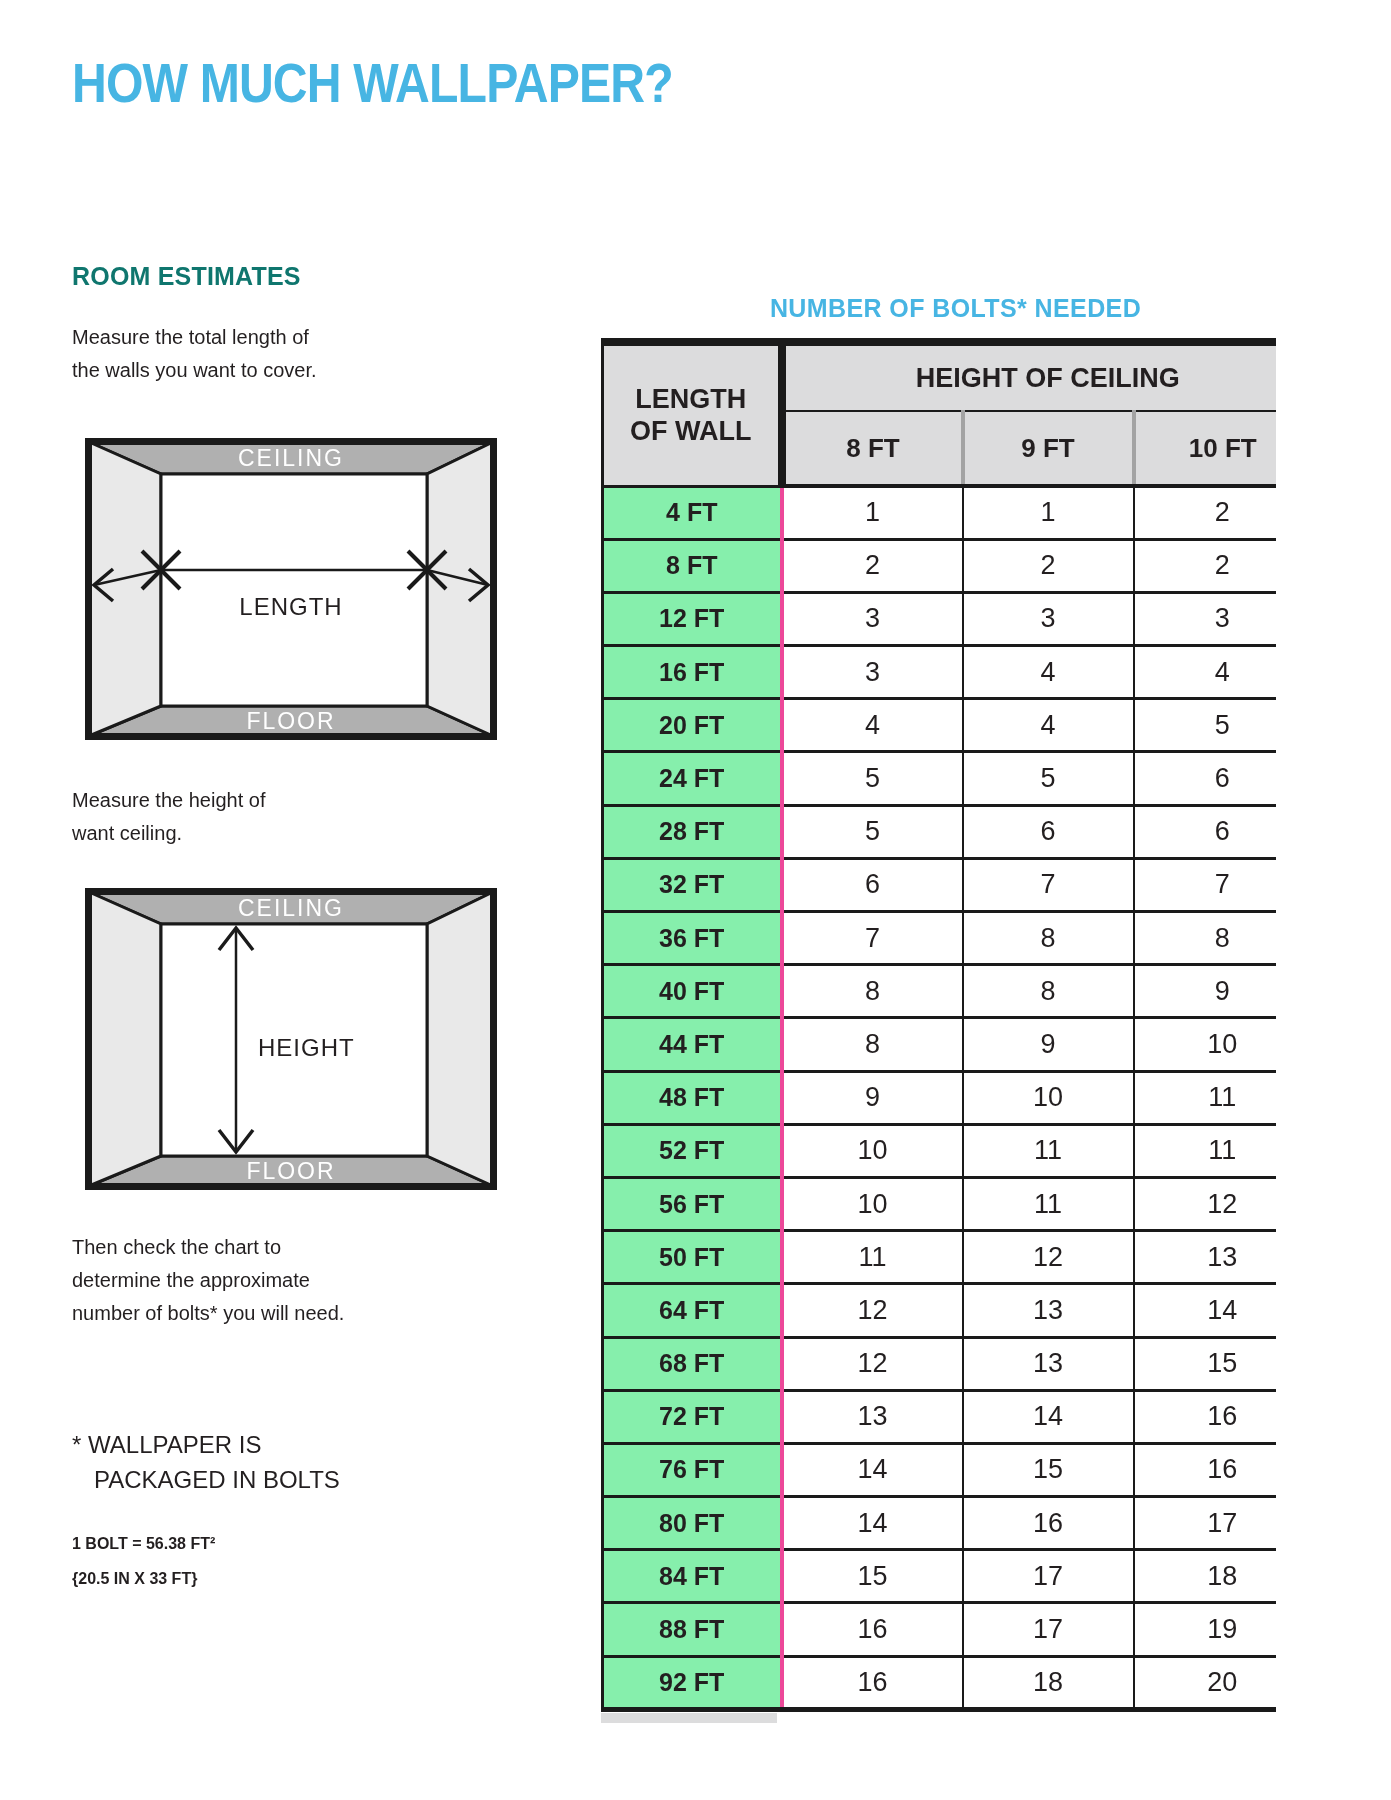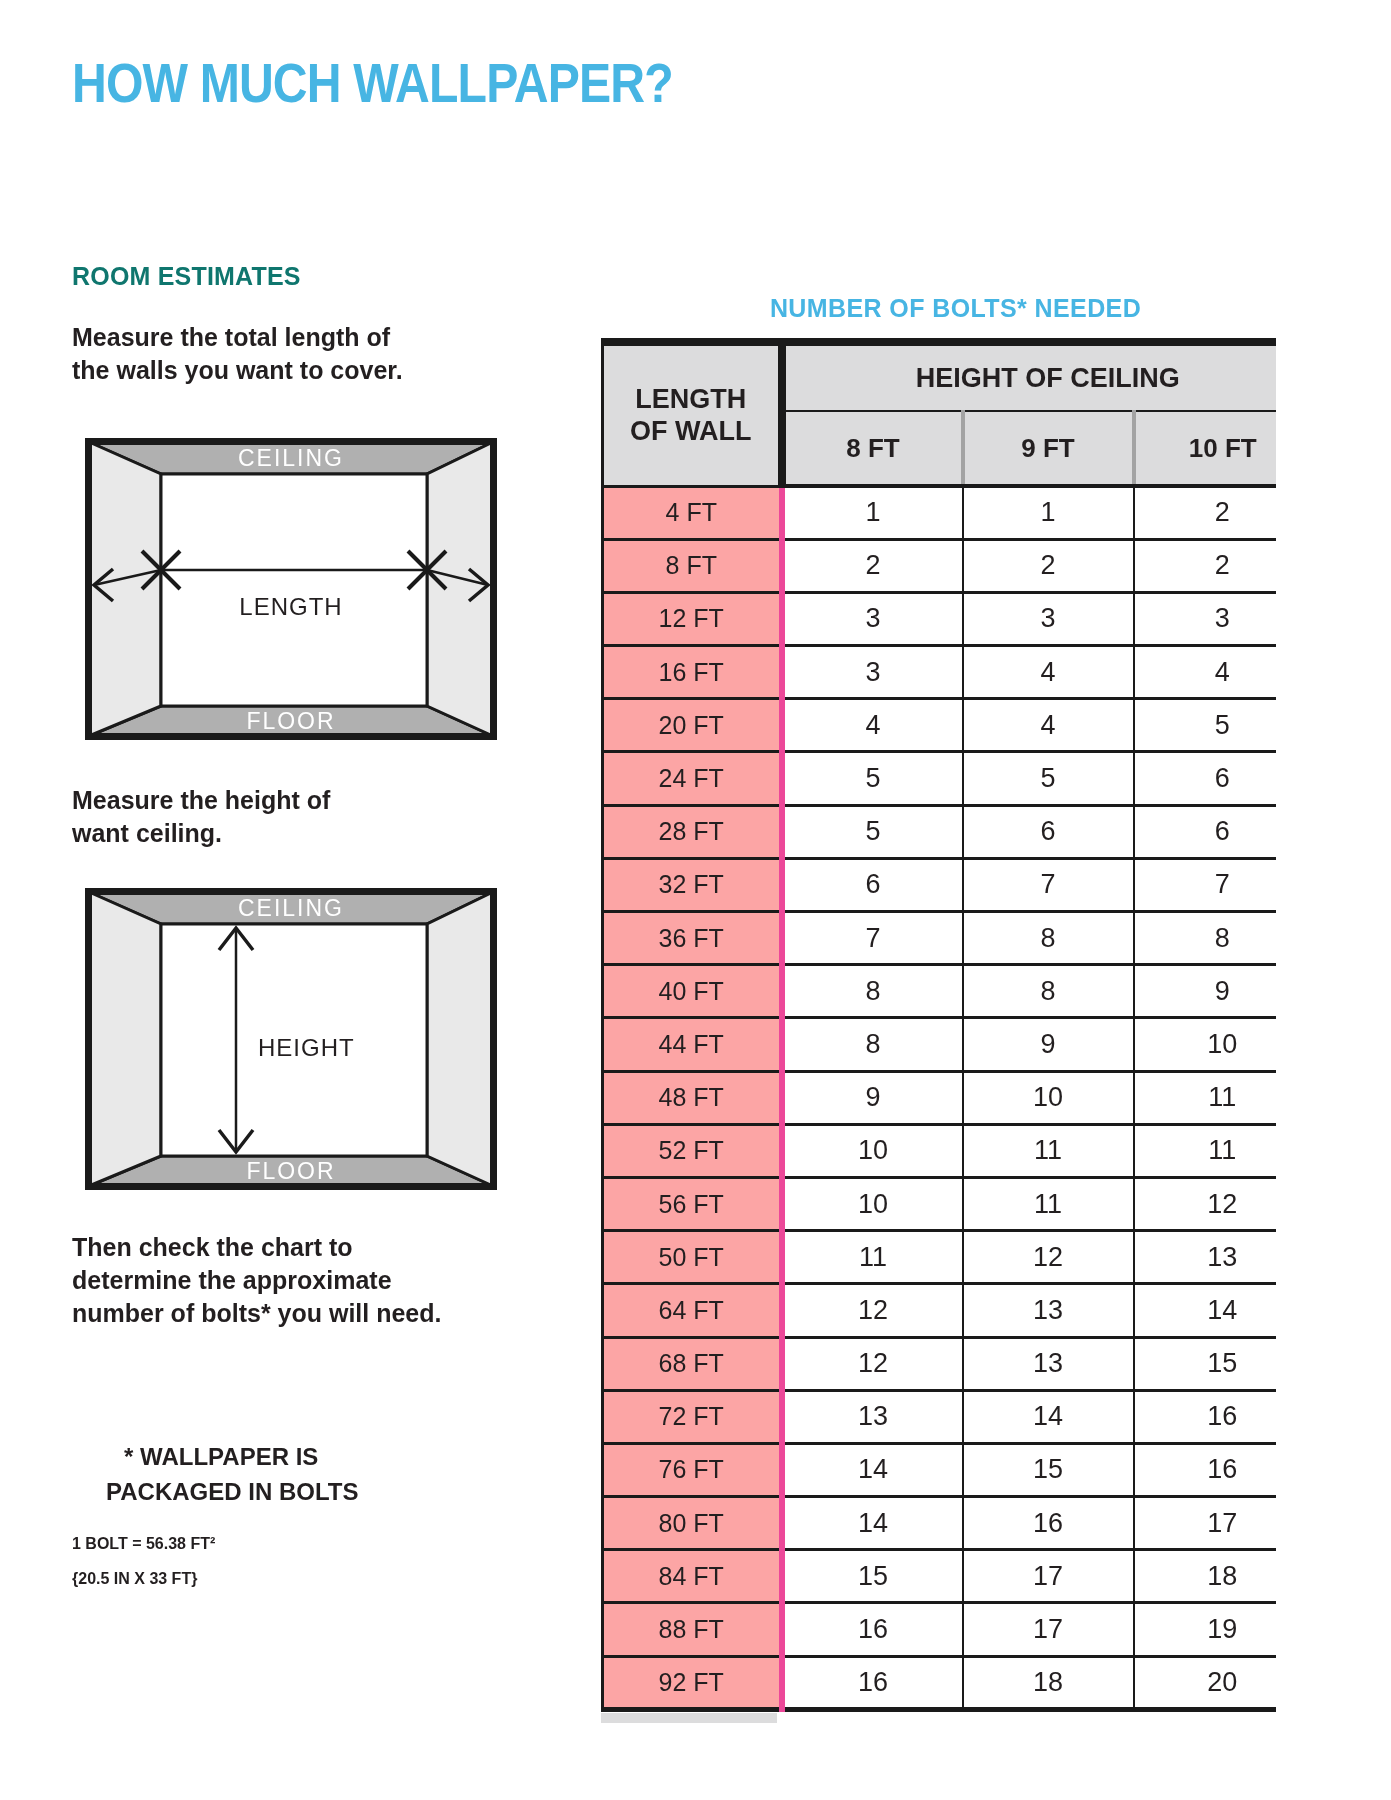--- a/index.html
+++ b/index.html
@@ -9,26 +9,26 @@
   }
   .abs{position:absolute;}
   .title{
     left:72px;top:50px;margin:0;font-size:56px;font-weight:bold;color:#47b5e3;
     letter-spacing:-1px;white-space:nowrap;transform:scaleX(0.86);transform-origin:left top;
   }
   .section-heading{
     left:72px;top:262px;margin:0;font-size:25px;font-weight:bold;color:#0f766e;
     letter-spacing:0.2px;white-space:nowrap;
   }
-  .body-text{margin:0;font-size:25px;line-height:33px;color:#231f20;font-weight:bold;}
+  .body-text{margin:0;font-size:20px;line-height:33px;color:#231f20;}
   .para1{left:72px;top:321px;}
   .para2{left:72px;top:784px;}
   .para3{left:72px;top:1231px;}
   .footnote{
-    left:72px;top:1427px;margin:12px;font-size:24px;line-height:35px;font-weight:bold;text-align:center;
+    left:72px;top:1427px;margin:0;font-size:24px;line-height:35px;font-weight:normal;
   }
   .footnote .indent{padding-left:22px;display:inline-block;}
   .boltspec{left:72px;top:1526px;margin:0;font-size:16px;line-height:35px;font-weight:bold;}
 
   
   .diagram{position:absolute;}
   .diagram .ceil{fill:#b0b0b0;stroke:#1a1a1a;stroke-width:3;stroke-linejoin:miter;}
   .diagram .wall{fill:#e9e9e9;stroke:#1a1a1a;stroke-width:3;}
   .diagram .back{fill:#ffffff;stroke:#1a1a1a;stroke-width:3;}
   .diagram .outer{fill:none;stroke:#1a1a1a;stroke-width:7;}
@@ -67,22 +67,22 @@
   th.group{
     font-size:27px;font-weight:bold;height:64px;border-bottom:2px solid #1a1a1a;
   }
   tr.subhead th{
     font-size:26px;font-weight:bold;height:72px;border-bottom:4px solid #1a1a1a;
     border-left:4px solid #a3a3a3;
   }
   tr.subhead th:first-child{border-left:none;}
   tbody.bolts-body tr{height:53.2px;}
   tbody.bolts-body td.rowlabel{
-    background:#fca5a5;font-size:25px;font-weight:normal;
-    border-right:6px solid #ec4899;border-top:3px solid #1a1a1a;
+    background:#86efac;font-size:25px;font-weight:bold;
+    border-right:4px solid #ec4899;border-top:3px solid #1a1a1a;
   }
   tbody.bolts-body td.val{
     background:#ffffff;font-size:27px;
     border-top:3px solid #1a1a1a;border-left:2px solid #1a1a1a;
   }
   tbody.bolts-body td.val:nth-child(2){border-left:none;}
   .table-stub{
     left:601px;top:1713px;width:176px;height:10px;background:#dcdcdd;
   }
 </style>

